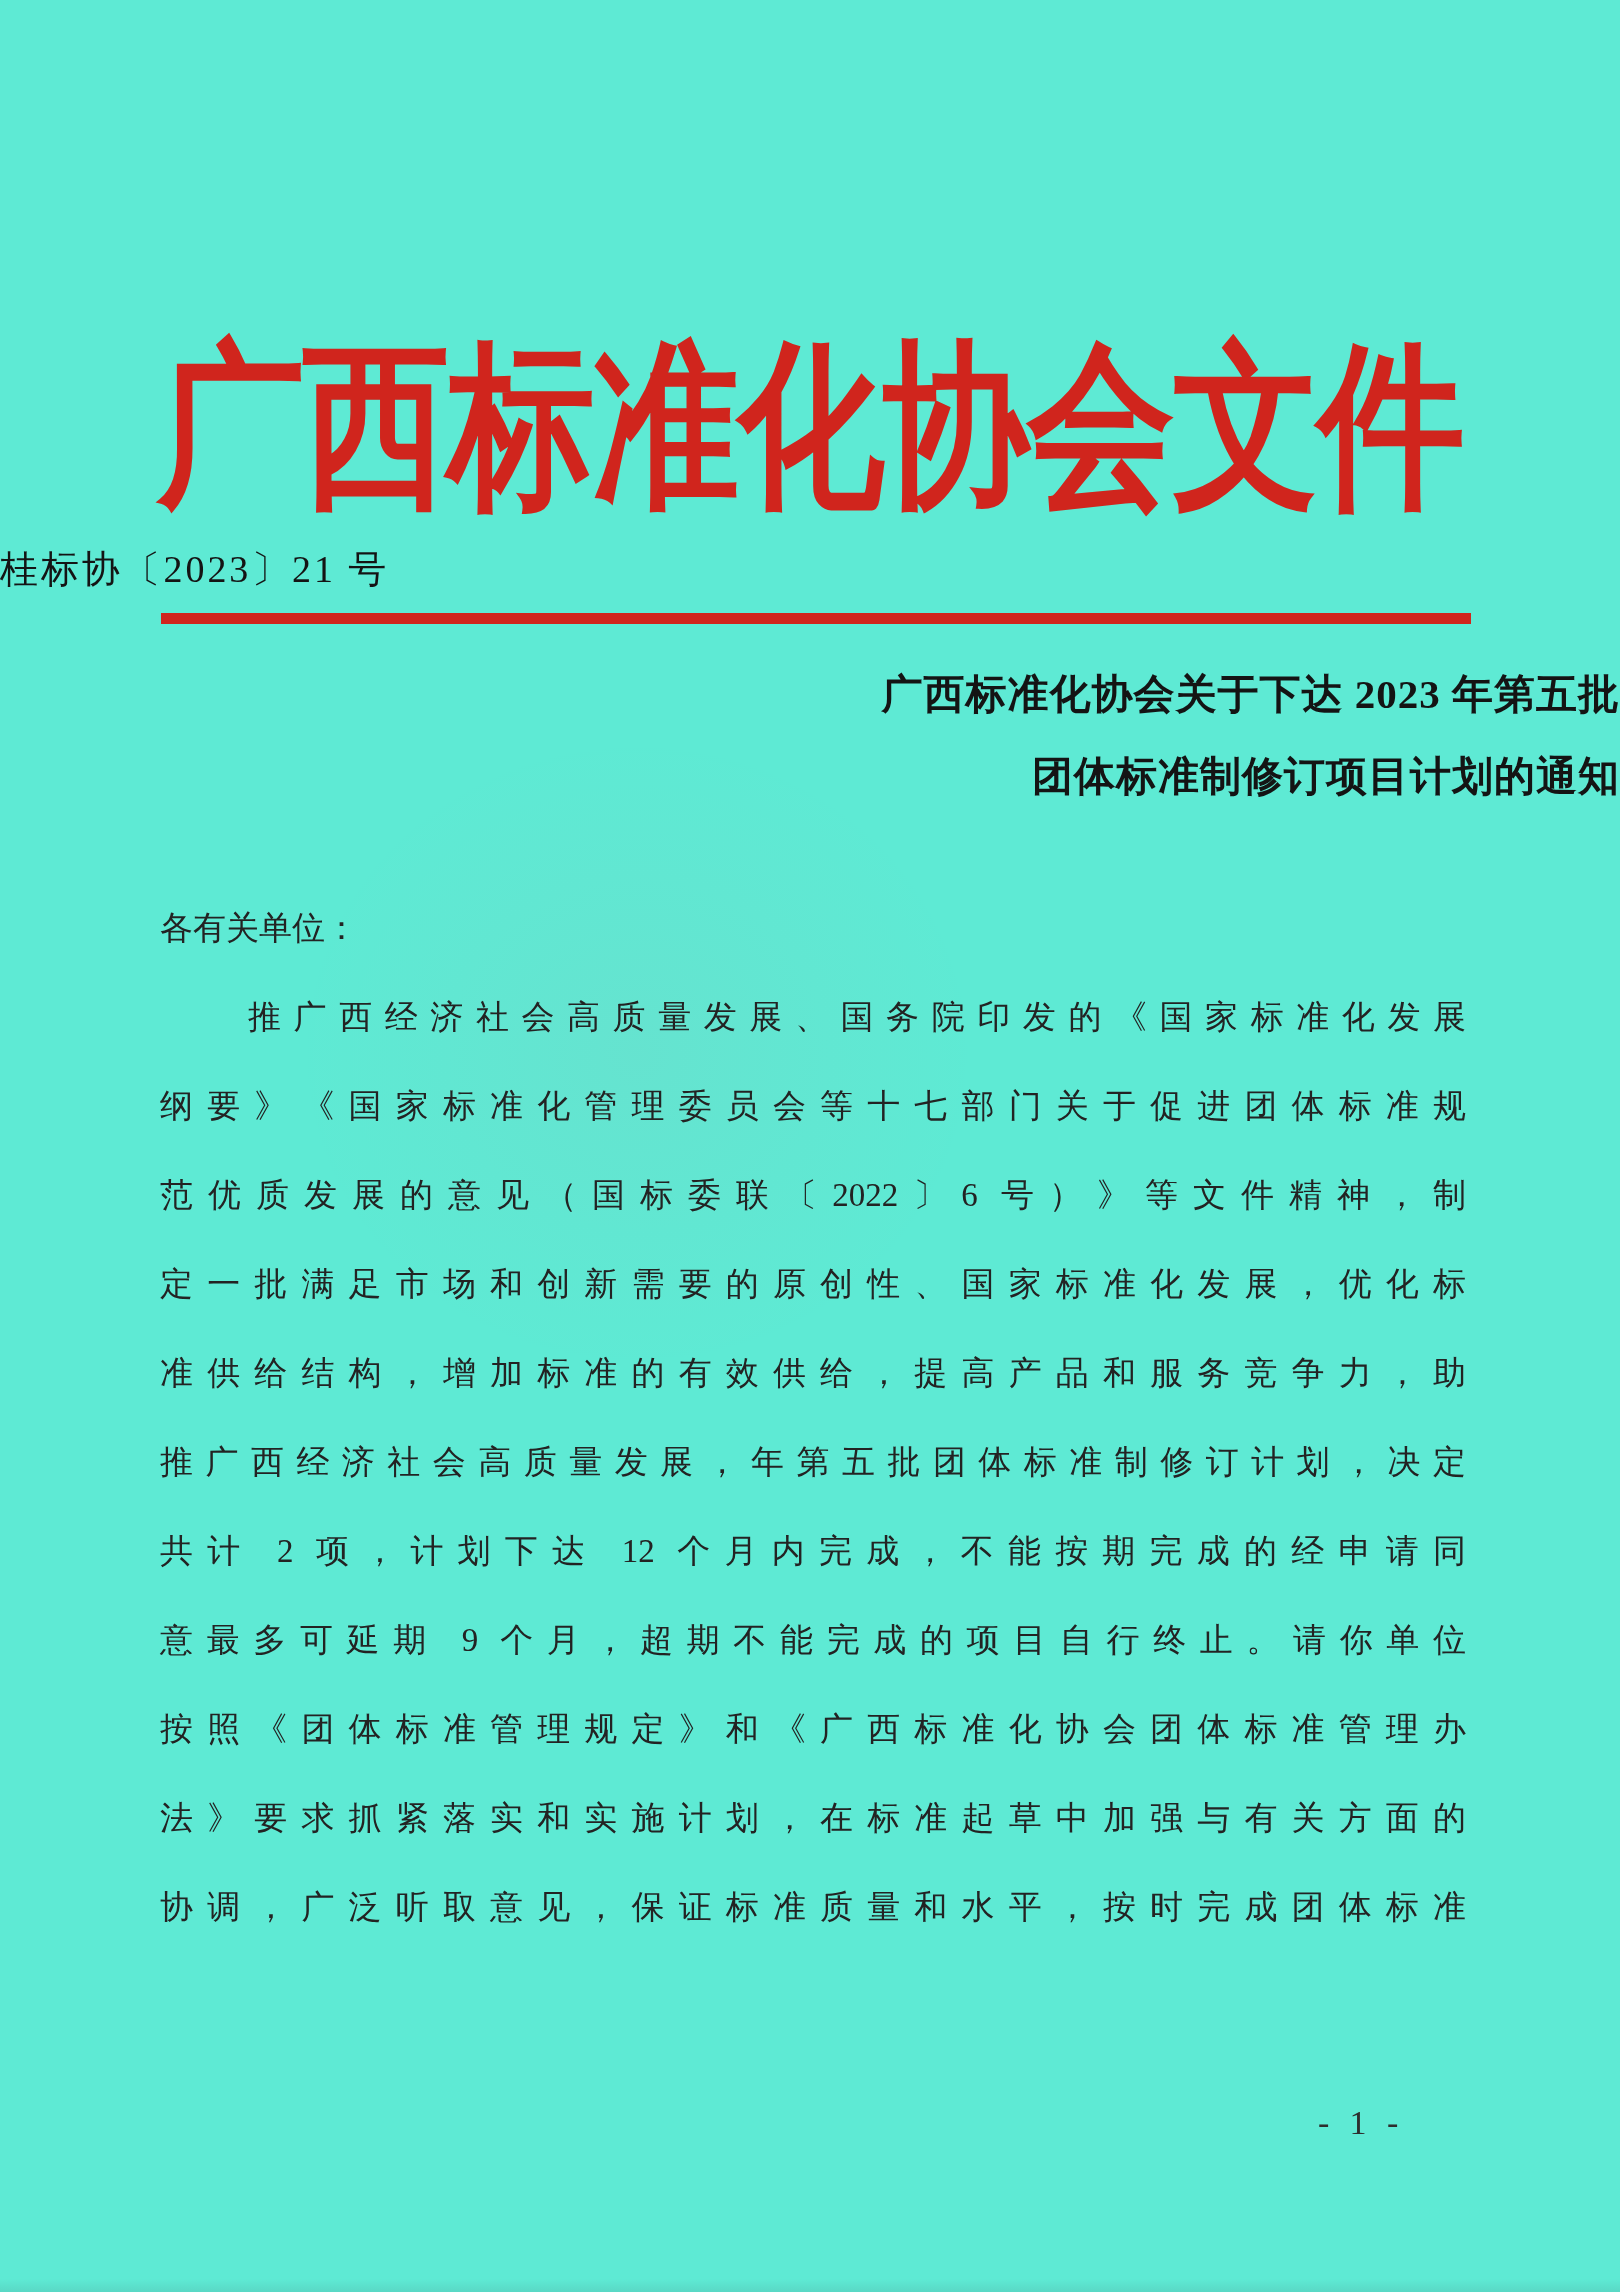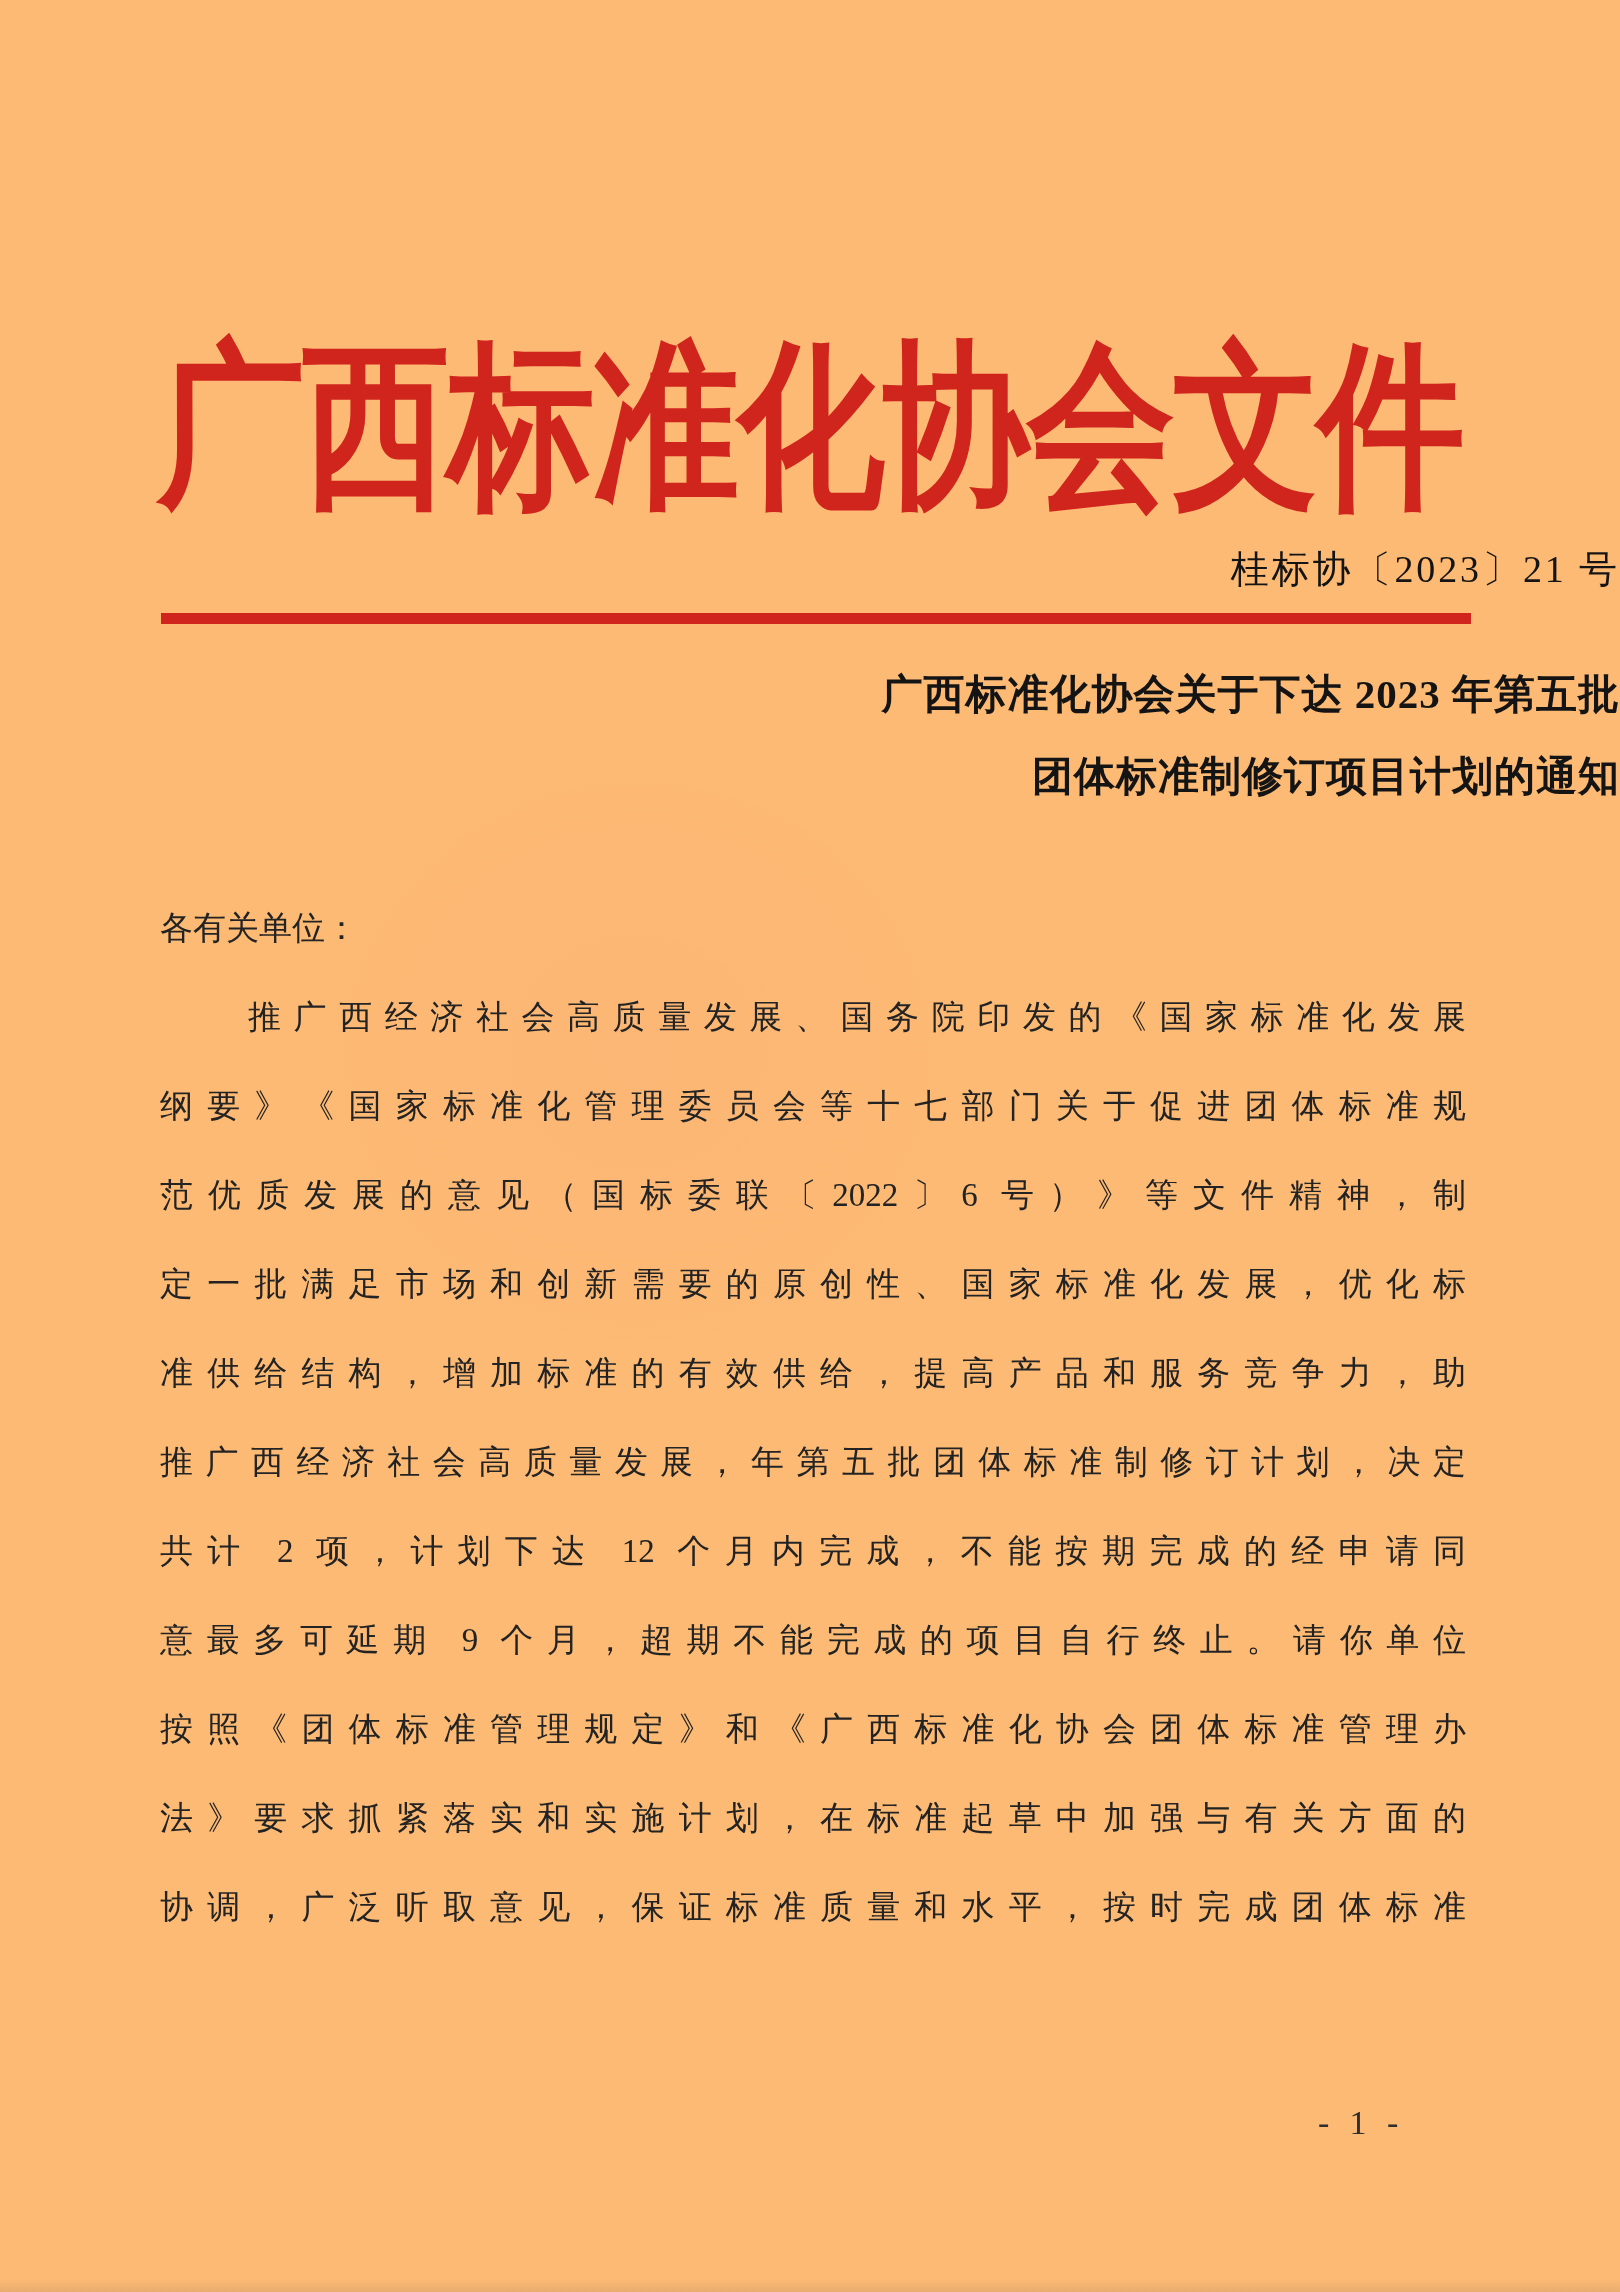--- a/index.html
+++ b/index.html
@@ -4,21 +4,21 @@
 <style>
   html, body {
     margin: 0;
     padding: 0;
     background: #f7f6f8;
   }
   .page {
     position: relative;
     width: 1620px;
     height: 2293px;
-    background: #fdba74;
+    background: #5eead4;
     font-family: "Liberation Serif", "DejaVu Serif", serif;
     color: #1f1f1f;
     overflow: hidden;
   }
   
   .page::before {
     content: "";
     position: absolute;
     left: 294px;
     top: 735px;
@@ -53,21 +53,21 @@
     transform: scaleY(1.22);
     transform-origin: 50% 0;
     white-space: nowrap;
   }
 
   .doc-number {
     position: absolute;
     top: 545px;
     left: 0;
     width: 100%;
-    text-align: right;
+    text-align: left;
     font-size: 38px;
     line-height: 49px;
     letter-spacing: 2.9px;
     color: #141414;
     white-space: nowrap;
   }
 
   .red-rule {
     position: absolute;
     left: 161px;

